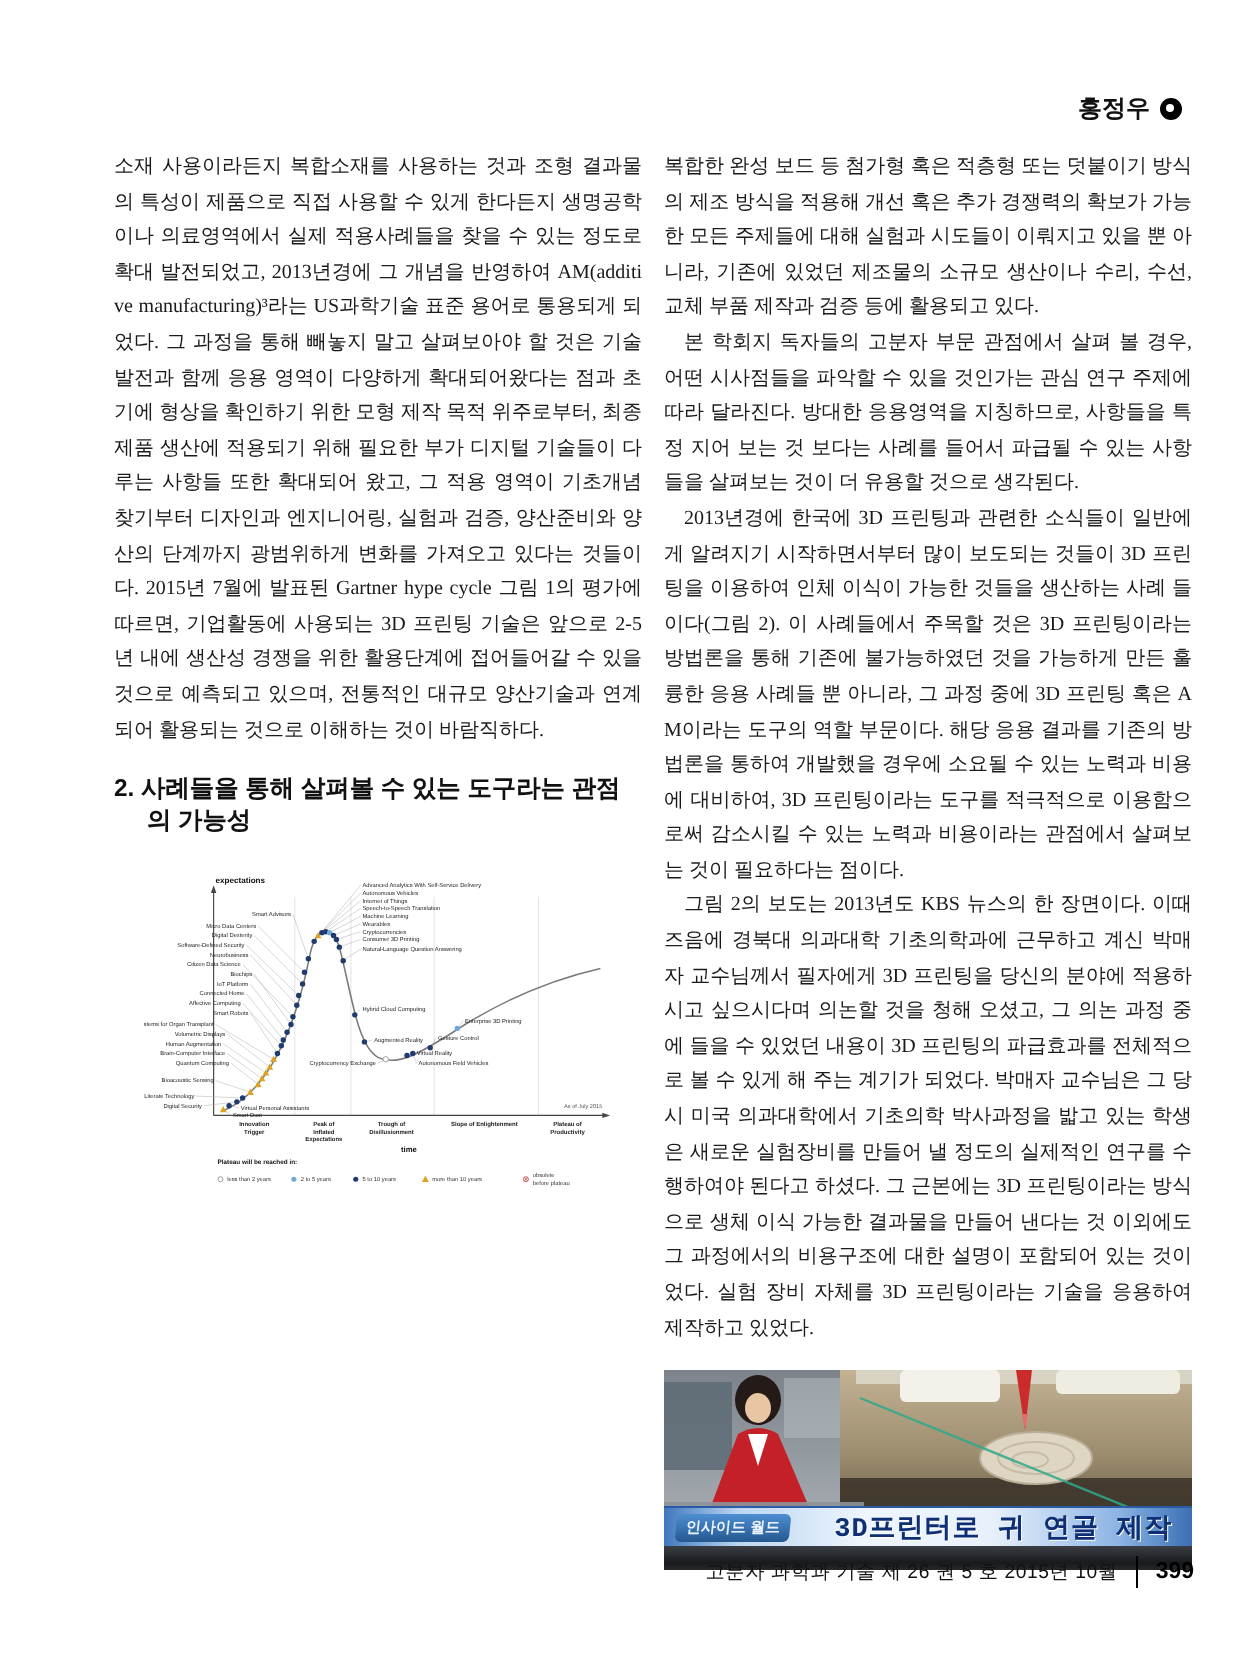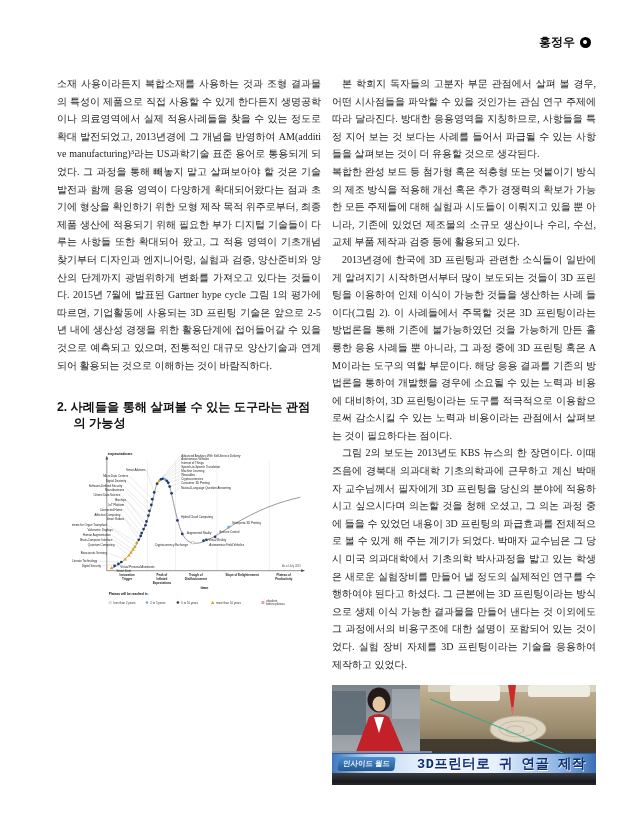--- a/index.html
+++ b/index.html
@@ -2,41 +2,41 @@
 <html><head>
 <meta charset="utf-8">
 <style>
   html,body{margin:0;padding:0;background:#e9e9e9;}
   .page{
     position:relative;width:621px;height:830px;background:#ffffff;
     margin:0 auto;overflow:hidden;
     font-family:"Liberation Serif","DejaVu Serif",serif;color:#1a1a1a;
   }
   .author{
-    position:absolute;top:34px;right:30px;display:flex;align-items:center;gap:5px;
+    position:absolute;top:46px;right:30px;display:flex;align-items:center;gap:5px;
     font-family:"Liberation Sans","DejaVu Sans",sans-serif;font-size:12px;font-weight:bold;color:#111;
   }
   .author-icon{
     width:11px;height:11px;border-radius:50%;background:#000;position:relative;display:inline-block;
   }
   .author-icon::after{
     content:"";position:absolute;left:3px;top:3px;width:4px;height:4px;border-radius:50%;background:#fff;
   }
   .col{position:absolute;top:75px;width:264px;}
   .col-left{left:57px;}
   .col-right{left:332px;}
   .body-par{
     font-size:10px;line-height:17.6px;text-align:justify;
     word-break:break-all;overflow-wrap:anywhere;margin:0;
   }
   .indent{text-indent:1em;}
   .section-heading{
     font-family:"Liberation Sans","DejaVu Sans",sans-serif;
     font-size:12.2px;font-weight:bold;line-height:16px;color:#111;
-    margin:25px 0 12px 0;padding-left:1.35em;text-indent:-1.35em;
+    margin:12px 0 12px 0;padding-left:1.35em;text-indent:-1.35em;
   }
   .figure{margin-top:14px;}
   .hype-svg{display:block;width:234px;margin:2px auto 0 auto;}
   
   .news-figure{position:relative;width:264px;height:100px;overflow:hidden;margin-top:12px;}
   .news-scene{position:absolute;left:0;top:0;}
   .news-banner{
     position:absolute;left:0;top:68px;width:264px;height:20px;
     background:linear-gradient(90deg,#3f77bd 0%,#bcd6f2 14%,#eef5fd 38%,#e8f1fb 62%,#8db4e4 86%,#3a6fb4 100%);
     border-top:1.5px solid #2a5ca5;box-sizing:border-box;
@@ -229,22 +229,22 @@
           <line x1="196.5" y1="162" x2="198.5" y2="164" stroke="#b33a2e" stroke-width="0.4"></line>
           <line x1="196.5" y1="164" x2="198.5" y2="162" stroke="#b33a2e" stroke-width="0.4"></line>
           <text x="201" y="162.1" font-size="3" fill="#333" font-family="Liberation Sans, sans-serif">obsolete</text>
           <text x="201" y="165.9" font-size="3" fill="#333" font-family="Liberation Sans, sans-serif">before plateau</text>
         </svg>
 
     </div>
   </div>
 
   <div class="col col-right">
+    <p class="body-par">복합한 완성 보드 등 첨가형 혹은 적층형 또는 덧붙이기 방식의 제조 방식을 적용해 개선 혹은 추가 경쟁력의 확보가 가능한 모든 주제들에 대해 실험과 시도들이 이뤄지고 있을 뿐 아니라, 기존에 있었던 제조물의 소규모 생산이나 수리, 수선, 교체 부품 제작과 검증 등에 활용되고 있다.</p>
     <p class="body-par indent">본 학회지 독자들의 고분자 부문 관점에서 살펴 볼 경우, 어떤 시사점들을 파악할 수 있을 것인가는 관심 연구 주제에 따라 달라진다. 방대한 응용영역을 지칭하므로, 사항들을 특정 지어 보는 것 보다는 사례를 들어서 파급될 수 있는 사항들을 살펴보는 것이 더 유용할 것으로 생각된다.</p>
-    <p class="body-par">복합한 완성 보드 등 첨가형 혹은 적층형 또는 덧붙이기 방식의 제조 방식을 적용해 개선 혹은 추가 경쟁력의 확보가 가능한 모든 주제들에 대해 실험과 시도들이 이뤄지고 있을 뿐 아니라, 기존에 있었던 제조물의 소규모 생산이나 수리, 수선, 교체 부품 제작과 검증 등에 활용되고 있다.</p>
     <p class="body-par indent">2013년경에 한국에 3D 프린팅과 관련한 소식들이 일반에게 알려지기 시작하면서부터 많이 보도되는 것들이 3D 프린팅을 이용하여 인체 이식이 가능한 것들을 생산하는 사례 들이다(그림 2). 이 사례들에서 주목할 것은 3D 프린팅이라는 방법론을 통해 기존에 불가능하였던 것을 가능하게 만든 훌륭한 응용 사례들 뿐 아니라, 그 과정 중에 3D 프린팅 혹은 AM이라는 도구의 역할 부문이다. 해당 응용 결과를 기존의 방법론을 통하여 개발했을 경우에 소요될 수 있는 노력과 비용에 대비하여, 3D 프린팅이라는 도구를 적극적으로 이용함으로써 감소시킬 수 있는 노력과 비용이라는 관점에서 살펴보는 것이 필요하다는 점이다.</p>
     <p class="body-par indent">그림 2의 보도는 2013년도 KBS 뉴스의 한 장면이다. 이때 즈음에 경북대 의과대학 기초의학과에 근무하고 계신 박매자 교수님께서 필자에게 3D 프린팅을 당신의 분야에 적용하시고 싶으시다며 의논할 것을 청해 오셨고, 그 의논 과정 중에 들을 수 있었던 내용이 3D 프린팅의 파급효과를 전체적으로 볼 수 있게 해 주는 계기가 되었다. 박매자 교수님은 그 당시 미국 의과대학에서 기초의학 박사과정을 밟고 있는 학생은 새로운 실험장비를 만들어 낼 정도의 실제적인 연구를 수행하여야 된다고 하셨다. 그 근본에는 3D 프린팅이라는 방식으로 생체 이식 가능한 결과물을 만들어 낸다는 것 이외에도 그 과정에서의 비용구조에 대한 설명이 포함되어 있는 것이었다. 실험 장비 자체를 3D 프린팅이라는 기술을 응용하여 제작하고 있었다.</p>
 
     <div class="news-figure">
       <svg class="news-scene" width="264" height="100" viewBox="0 0 264 100">
         <defs>
           <linearGradient id="studioBg" x1="0" y1="0" x2="0" y2="1">
             <stop offset="0" stop-color="#7c838a"></stop>
               <stop offset="1" stop-color="#a4aab0"></stop>
           </linearGradient>
@@ -280,14 +280,18 @@
       </svg>
       <div class="news-banner">
         <span class="news-badge">인사이드 월드</span>
         <span class="news-headline">3D프린터로 귀 연골 제작</span>
       </div>
       <div class="news-desk"></div>
     </div>
 
   </div>
 
+  <div class="footer">
+    <span class="footer-journal">고분자 과학과 기술   제 26 권 5 호 2015년 10월</span>
+    <span class="footer-page">399</span>
+  </div>
 
 </div>
 
 </body></html>

